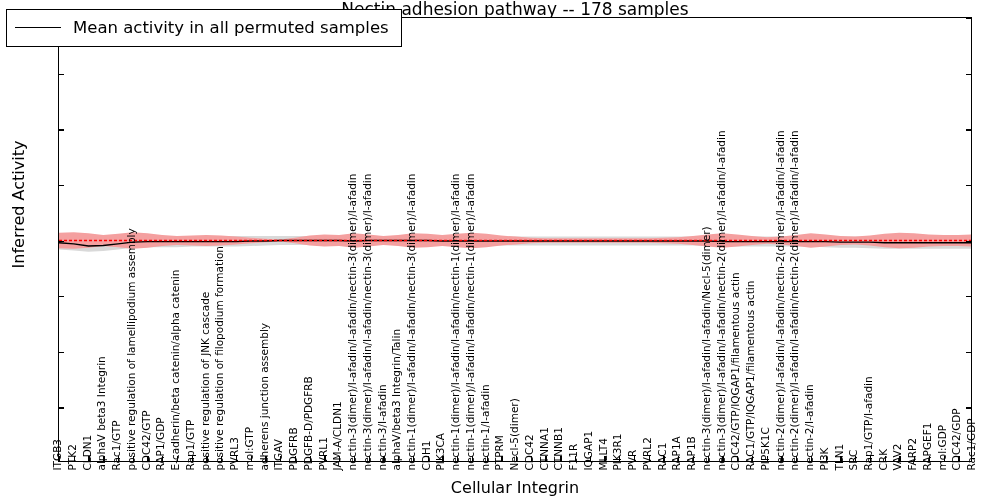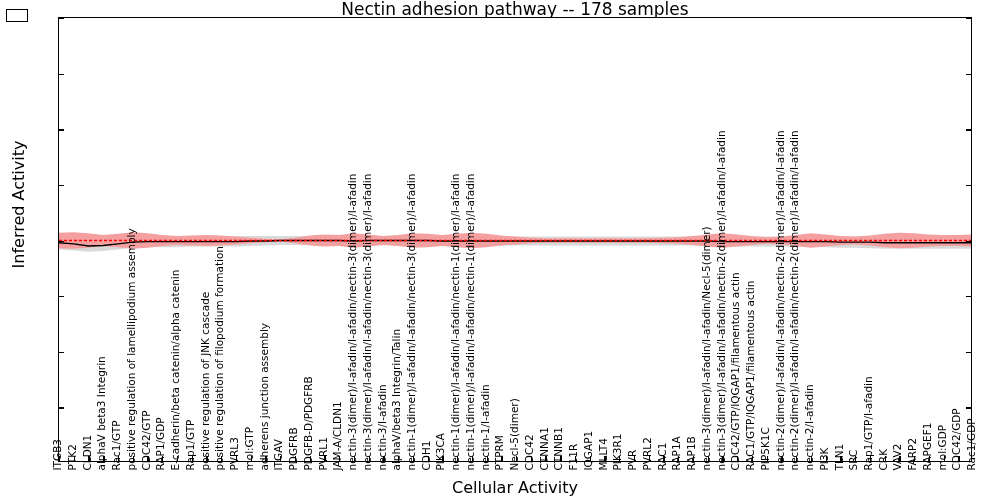--- a/index.html
+++ b/index.html
@@ -33,21 +33,21 @@
   svg{position:absolute;left:0;top:0;}
 </style>
 </head>
 <body>
 
 <div id="root">
 
   <div id="title">Nectin adhesion pathway -- 178 samples</div>
 
   <div id="ylabel">Inferred Activity</div>
-  <div id="xlabel">Cellular Activity</div>
+  <div id="xlabel">Cellular Integrin</div>
 
   <div id="yticklabels"></div>
 
   <div id="plot">
     <svg id="bands" width="914" height="445">
         <path d="M0.00 218.05 L14.74 219.16 L29.48 221.39 L44.23 221.39 L58.97 219.72 L73.71 218.61 L88.45 218.05 L103.19 218.05 L117.94 218.05 L132.68 218.05 L147.42 218.05 L162.16 218.05 L176.90 218.05 L191.65 218.05 L206.39 218.05 L221.13 218.05 L235.87 218.05 L250.61 218.05 L265.35 218.05 L280.10 218.05 L294.84 218.61 L309.58 218.05 L324.32 218.05 L339.06 218.05 L353.81 218.05 L368.55 218.05 L383.29 218.61 L398.03 218.61 L412.77 218.61 L427.52 218.61 L442.26 218.61 L457.00 218.61 L471.74 218.61 L486.48 218.61 L501.23 218.61 L515.97 218.61 L530.71 218.61 L545.45 218.61 L560.19 218.61 L574.94 218.61 L589.68 218.61 L604.42 218.61 L619.16 218.61 L633.90 218.61 L648.65 218.61 L663.39 218.61 L678.13 218.61 L692.87 218.61 L707.61 218.61 L722.35 218.61 L737.10 218.61 L751.84 218.61 L766.58 218.61 L781.32 218.61 L796.06 218.61 L810.81 218.61 L825.55 218.61 L840.29 218.61 L855.03 218.61 L869.77 218.61 L884.52 218.61 L899.26 218.61 L914.00 218.61 L914.00 230.84 L899.26 230.84 L884.52 230.84 L869.77 230.84 L855.03 230.84 L840.29 230.84 L825.55 230.84 L810.81 230.29 L796.06 229.73 L781.32 229.73 L766.58 229.18 L751.84 228.62 L737.10 228.62 L722.35 228.62 L707.61 228.62 L692.87 228.62 L678.13 228.62 L663.39 228.62 L648.65 228.06 L633.90 227.51 L619.16 227.51 L604.42 227.51 L589.68 227.51 L574.94 227.51 L560.19 227.51 L545.45 227.51 L530.71 227.51 L515.97 227.51 L501.23 227.51 L486.48 227.51 L471.74 227.51 L457.00 227.51 L442.26 227.51 L427.52 227.51 L412.77 227.51 L398.03 227.51 L383.29 227.51 L368.55 226.95 L353.81 226.95 L339.06 226.95 L324.32 226.95 L309.58 226.95 L294.84 227.51 L280.10 226.95 L265.35 226.95 L250.61 226.95 L235.87 226.95 L221.13 226.95 L206.39 227.51 L191.65 228.06 L176.90 228.62 L162.16 228.62 L147.42 228.62 L132.68 228.62 L117.94 229.18 L103.19 229.18 L88.45 229.18 L73.71 229.73 L58.97 231.40 L44.23 233.07 L29.48 233.63 L14.74 232.51 L0.00 231.40 Z" fill="#d9d9d9" stroke="none"></path>
         <path d="M0.00 214.71 L14.74 214.16 L29.48 215.27 L44.23 216.94 L58.97 215.82 L73.71 214.16 L88.45 215.27 L103.19 216.94 L117.94 218.05 L132.68 217.49 L147.42 216.94 L162.16 217.49 L176.90 218.61 L191.65 219.72 L206.39 220.83 L221.13 221.39 L235.87 219.72 L250.61 217.49 L265.35 216.38 L280.10 216.94 L294.84 215.27 L309.58 216.38 L324.32 218.05 L339.06 216.94 L353.81 215.27 L368.55 215.82 L383.29 216.94 L398.03 215.82 L412.77 214.71 L427.52 215.82 L442.26 217.49 L457.00 218.61 L471.74 219.72 L486.48 220.28 L501.23 220.28 L515.97 220.28 L530.71 220.28 L545.45 220.28 L560.19 220.28 L574.94 220.28 L589.68 220.28 L604.42 219.72 L619.16 219.16 L633.90 218.05 L648.65 216.38 L663.39 215.27 L678.13 216.38 L692.87 218.05 L707.61 219.16 L722.35 218.61 L737.10 216.94 L751.84 215.27 L766.58 216.38 L781.32 218.05 L796.06 218.61 L810.81 217.49 L825.55 215.82 L840.29 214.71 L855.03 215.27 L869.77 216.38 L884.52 216.94 L899.26 216.94 L914.00 216.38 L914.00 228.62 L899.26 228.06 L884.52 228.06 L869.77 228.62 L855.03 229.73 L840.29 230.29 L825.55 229.18 L810.81 227.51 L796.06 226.39 L781.32 226.95 L766.58 228.62 L751.84 229.73 L737.10 228.06 L722.35 226.39 L707.61 225.84 L692.87 226.95 L678.13 228.62 L663.39 229.73 L648.65 228.62 L633.90 226.95 L619.16 225.84 L604.42 225.28 L589.68 224.72 L574.94 224.72 L560.19 224.72 L545.45 224.72 L530.71 224.72 L515.97 224.72 L501.23 224.72 L486.48 224.72 L471.74 225.28 L457.00 226.39 L442.26 227.51 L427.52 229.18 L412.77 230.29 L398.03 229.18 L383.29 228.06 L368.55 229.18 L353.81 229.73 L339.06 228.06 L324.32 226.95 L309.58 228.62 L294.84 229.73 L280.10 228.06 L265.35 228.62 L250.61 227.51 L235.87 225.28 L221.13 223.61 L206.39 224.17 L191.65 225.28 L176.90 226.39 L162.16 227.51 L147.42 228.06 L132.68 227.51 L117.94 226.95 L103.19 228.06 L88.45 229.73 L73.71 230.84 L58.97 229.18 L44.23 228.06 L29.48 229.73 L14.74 230.84 L0.00 230.29 Z" fill="#f4a0a0" stroke="none"></path>
         <path d="M0.00 224.72 L14.74 225.84 L29.48 228.06 L44.23 227.51 L58.97 225.84 L73.71 224.17 L88.45 223.61 L103.19 223.61 L117.94 223.61 L132.68 223.61 L147.42 223.61 L162.16 223.61 L176.90 223.61 L191.65 223.06 L206.39 223.06 L221.13 222.50 L235.87 222.50 L250.61 222.50 L265.35 222.50 L280.10 222.50 L294.84 223.06 L309.58 222.50 L324.32 222.50 L339.06 222.50 L353.81 222.50 L368.55 222.50 L383.29 223.06 L398.03 223.06 L412.77 223.06 L427.52 223.06 L442.26 223.06 L457.00 223.06 L471.74 223.06 L486.48 223.06 L501.23 223.06 L515.97 223.06 L530.71 223.06 L545.45 223.06 L560.19 223.06 L574.94 223.06 L589.68 223.06 L604.42 223.06 L619.16 223.06 L633.90 223.06 L648.65 223.06 L663.39 223.61 L678.13 223.61 L692.87 223.61 L707.61 223.61 L722.35 223.61 L737.10 223.61 L751.84 223.61 L766.58 223.61 L781.32 224.17 L796.06 224.17 L810.81 224.17 L825.55 224.72 L840.29 224.72 L855.03 224.72 L869.77 224.72 L884.52 224.72 L899.26 224.72 L914.00 224.72 " fill="none" stroke="#000000" stroke-width="1.4"></path>
         <path d="M0.00 222.50 L14.74 222.50 L29.48 222.50 L44.23 222.50 L58.97 222.50 L73.71 222.50 L88.45 222.50 L103.19 222.50 L117.94 222.50 L132.68 222.50 L147.42 222.50 L162.16 222.50 L176.90 222.50 L191.65 222.50 L206.39 222.50 L221.13 222.50 L235.87 222.50 L250.61 222.50 L265.35 222.50 L280.10 222.50 L294.84 222.50 L309.58 222.50 L324.32 222.50 L339.06 222.50 L353.81 222.50 L368.55 222.50 L383.29 222.50 L398.03 222.50 L412.77 222.50 L427.52 222.50 L442.26 222.50 L457.00 222.50 L471.74 222.50 L486.48 222.50 L501.23 222.50 L515.97 222.50 L530.71 222.50 L545.45 222.50 L560.19 222.50 L574.94 222.50 L589.68 222.50 L604.42 222.50 L619.16 222.50 L633.90 222.50 L648.65 222.50 L663.39 222.50 L678.13 222.50 L692.87 222.50 L707.61 222.50 L722.35 222.50 L737.10 222.50 L751.84 222.50 L766.58 222.50 L781.32 222.50 L796.06 222.50 L810.81 222.50 L825.55 222.50 L840.29 222.50 L855.03 222.50 L869.77 222.50 L884.52 222.50 L899.26 222.50 L914.00 222.50 " fill="none" stroke="#ff0000" stroke-width="1.5" stroke-dasharray="3,2"></path>
       </svg>
@@ -195,15 +195,19 @@
       <div class="xtick-lbl" style="left: 887.748px; top: 460px;">CRK</div>
       <div class="xtick-lbl" style="left: 902.49px; top: 460px;">VAV2</div>
       <div class="xtick-lbl" style="left: 917.232px; top: 460px;">FARP2</div>
       <div class="xtick-lbl" style="left: 931.974px; top: 460px;">RAPGEF1</div>
       <div class="xtick-lbl" style="left: 946.716px; top: 460px;">mol:GDP</div>
       <div class="xtick-lbl" style="left: 961.458px; top: 460px;">CDC42/GDP</div>
       <div class="xtick-lbl" style="left: 976.2px; top: 460px;">Rac1/GDP</div>
     </div>
 
   <div id="legend">
+    <div class="leg-row">
+      <span class="leg-line"></span>
+      <span class="leg-txt">Mean activity in all permuted samples</span>
+    </div>
   </div>
 
 </div>
 
 </body></html>

